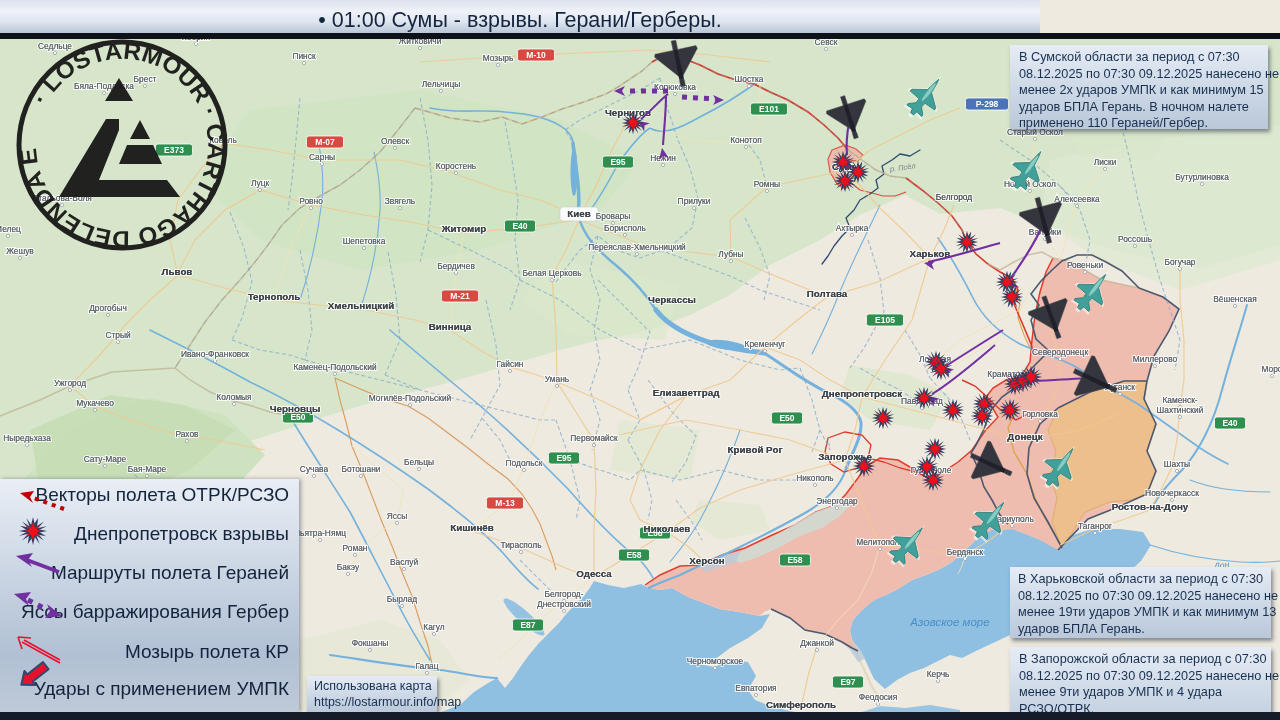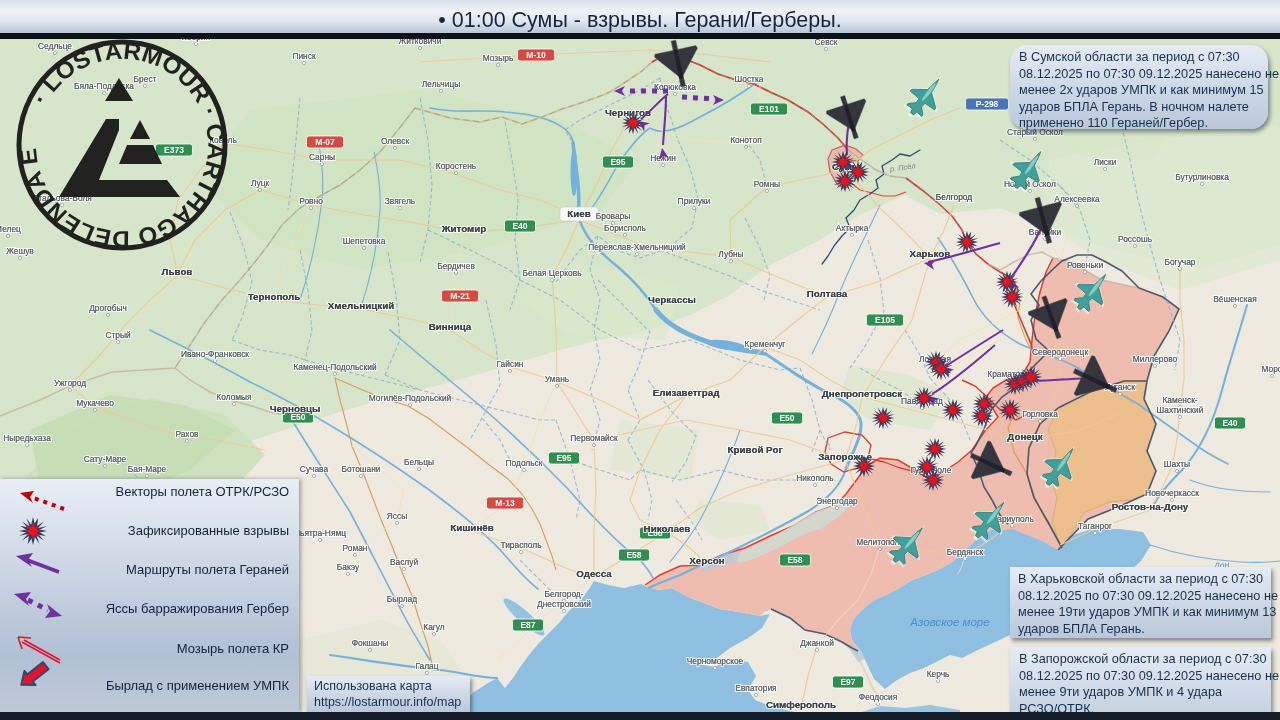--- a/index.html
+++ b/index.html
@@ -1,33 +1,33 @@
 <!DOCTYPE html>
 <html><head>
 <meta charset="utf-8">
 <style>
 * { margin:0; padding:0; box-sizing:border-box; }
 html,body { width:1280px; height:720px; overflow:hidden; }
 body { font-family:"Liberation Sans", sans-serif; background:#eeeadf; position:relative; }
-#topbar { position:absolute; left:0; top:0; width:1280px; height:33px;
+#topbar { position:absolute; left:0; top:0; width:1040px; height:33px;
   background:linear-gradient(180deg,#dce3ed 0%,#eff2f8 35%,#dfe6f0 65%,#b9c6d8 100%);
   text-align:center; font-size:21.5px; line-height:21px; padding-top:10px; color:#16253e; z-index:30; }
 #topline { position:absolute; left:0; top:33px; width:1280px; height:6px; background:#0d1219; z-index:30; }
 #bottombar { position:absolute; left:0; top:712px; width:1280px; height:8px; background:#151c29; z-index:30; }
 #map { position:absolute; left:0; top:39px; width:1280px; height:673px; }
 .box { position:absolute; background:linear-gradient(180deg,#e6ecf5 0%,#d3ddea 40%,#b9c8da 100%);
   color:#17304f; font-size:12.7px; line-height:16.6px; padding:4px 2px 4px 9px; white-space:nowrap;
   box-shadow:2px 3px 4px rgba(30,40,60,.5); z-index:20; }
 #legend { position:absolute; left:0; top:479px; width:299px; height:233px;
   background:linear-gradient(180deg,#e9eef5 0%,#cfd9e6 35%,#b1c0d4 75%,#bfcad8 100%);
   box-shadow:2px 0 4px rgba(30,40,60,.4); z-index:20; }
-.leg { position:absolute; left:0; width:289px; text-align:right; color:#14233c; font-size:13px; z-index:21; }
+.leg { position:absolute; left:0; width:289px; text-align:right; color:#14233c; font-size:19px; z-index:21; }
 #stamp { position:absolute; left:14px; top:37px; z-index:25; }
-#urlbox { left:307px; top:676px; width:163px; height:36px; font-size:12.5px; line-height:16px; padding:2px 6px 2px 7px; }
-#b1 { left:1010px; top:45px;  width:258px; height:84px;border-radius:17px; }
+#urlbox { left:307px; top:676px; width:130px; height:36px; font-size:12.5px; line-height:16px; padding:2px 6px 2px 7px; }
+#b1 { left:1010px; top:45px;  width:258px; height:84px; }
 #b2 { left:1010px; top:567px; width:261px; height:71px;padding-left:8px; }
 #b3 { left:1010px; top:647px; width:261px; height:92px; }
 </style>
 </head>
 <body>
 <div id="topbar">• 01:00 Сумы - взрывы. Герани/Герберы.</div>
 <div id="topline"></div>
 
 <svg id="map" viewBox="0 39 1280 673" width="1280" height="673">
 
@@ -734,25 +734,25 @@
 <path stroke="#7030a0" stroke-width="5" stroke-dasharray="5 6" fill="none" d="M28,121 L48,131"></path>
 <path fill="#7030a0" d="M14,115 L31,113 26,120 29,127 Z"></path>
 <path fill="#7030a0" d="M62,137 L45,139 50,132 47,125 Z"></path>
 <path stroke="#e8112d" stroke-width="1.6" fill="none" d="M60,184 L22,163 M60,181 L24,161"></path>
 <path fill="none" stroke="#e8112d" stroke-width="1.6" d="M18,158 L31,159 M18,158 L22,170"></path>
 <g transform="translate(30,199) rotate(142)">
       <path fill="#e8112d" stroke="#2e4a6e" stroke-width="2" stroke-linejoin="round" d="M-20,-4.5 L0,-4.5 0,-9 11,0 0,9 0,4.5 -20,4.5 Z"></path>
     </g>
   </svg>
 <div class="leg" style="top:484px">Векторы полета ОТРК/РСЗО</div>
-<div class="leg" style="top:523px">Зафиксированные взрывы</div>
+<div class="leg" style="top:523px">Днепропетровск взрывы</div>
 <div class="leg" style="top:562px">Маршруты полета Гераней</div>
 <div class="leg" style="top:601px">Яссы барражирования Гербер</div>
 <div class="leg" style="top:641px">Мозырь полета КР</div>
-<div class="leg" style="top:678px">Бырлад с применением УМПК</div>
+<div class="leg" style="top:678px">Удары с применением УМПК</div>
 
 <div class="box" id="urlbox">Использована карта<br>https://lostarmour.info/map</div>
 <div class="box" id="b1">В Сумской области за период с 07:30<br>08.12.2025 по 07:30 09.12.2025 нанесено не<br>менее 2х ударов УМПК и как минимум 15<br>ударов БПЛА Герань. В ночном налете<br>применено 110 Гераней/Гербер.</div>
 <div class="box" id="b2">В Харьковской области за период с 07:30<br>08.12.2025 по 07:30 09.12.2025 нанесено не<br>менее 19ти ударов УМПК и как минимум 13<br>ударов БПЛА Герань.</div>
 <div class="box" id="b3">В Запорожской области за период с 07:30<br>08.12.2025 по 07:30 09.12.2025 нанесено не<br>менее 9ти ударов УМПК и 4 удара<br>РСЗО/ОТРК.</div>
 
 <svg id="stamp" width="216" height="216" viewBox="0 0 216 216">
     <g opacity="0.93">
 <circle cx="108" cy="108" r="103" fill="none" stroke="#141414" stroke-width="5"></circle>
 <defs>

